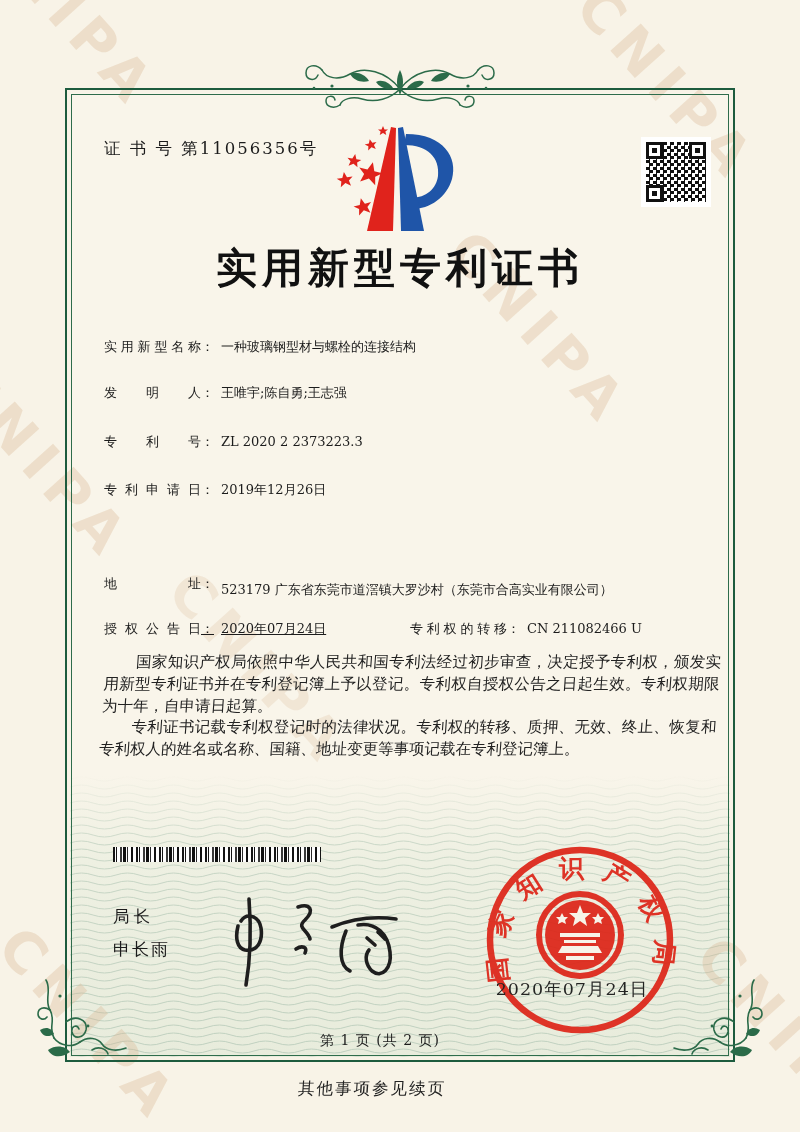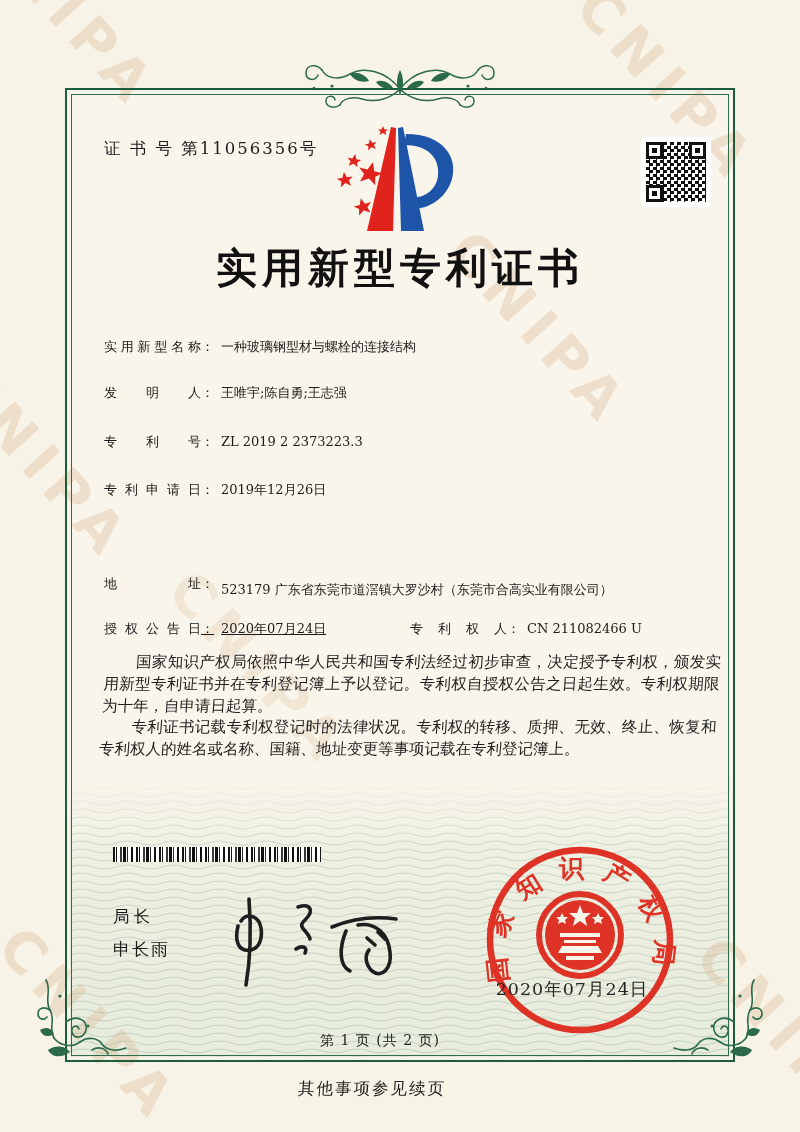--- a/index.html
+++ b/index.html
@@ -214,32 +214,32 @@
 
   <div class="title">实用新型专利证书</div>
 
   <div class="frow r1">
     <span class="flabel">实用新型名称</span><span>：</span><span class="fval">一种玻璃钢型材与螺栓的连接结构</span>
   </div>
   <div class="frow r2">
     <span class="flabel">发明人</span><span>：</span><span class="fval">王唯宇;陈自勇;王志强</span>
   </div>
   <div class="frow r3">
-    <span class="flabel">专利号</span><span>：</span><span class="fval">ZL 2019 2 2373223.3</span>
+    <span class="flabel">专利号</span><span>：</span><span class="fval">ZL 2020 2 2373223.3</span>
   </div>
   <div class="frow r4">
     <span class="flabel">专利申请日</span><span>：</span><span class="fval">2019年12月26日</span>
   </div>
   <div class="frow r6">
     <span class="flabel">地址</span><span>：</span><span class="fval-wrap">523179 广东省东莞市道滘镇大罗沙村（东莞市合高实业有限公司）</span>
   </div>
   <div class="frow r7">
     <span class="flabel">授权公告日</span><span>：</span><span class="fval">2020年07月24日</span>
     <span class="grant2">
-      <span class="flabel">专利权人</span><span>：</span><span class="fval">CN 211082466 U</span>
+      <span class="flabel">专利权的转移</span><span>：</span><span class="fval">CN 211082466 U</span>
     </span>
   </div>
 
   <div class="paras">
     <p>国家知识产权局依照中华人民共和国专利法经过初步审查，决定授予专利权，颁发实用新型专利证书并在专利登记簿上予以登记。专利权自授权公告之日起生效。专利权期限为十年，自申请日起算。</p>
     <p>专利证书记载专利权登记时的法律状况。专利权的转移、质押、无效、终止、恢复和专利权人的姓名或名称、国籍、地址变更等事项记载在专利登记簿上。</p>
   </div>
 
   <div class="barcode"></div>
 

